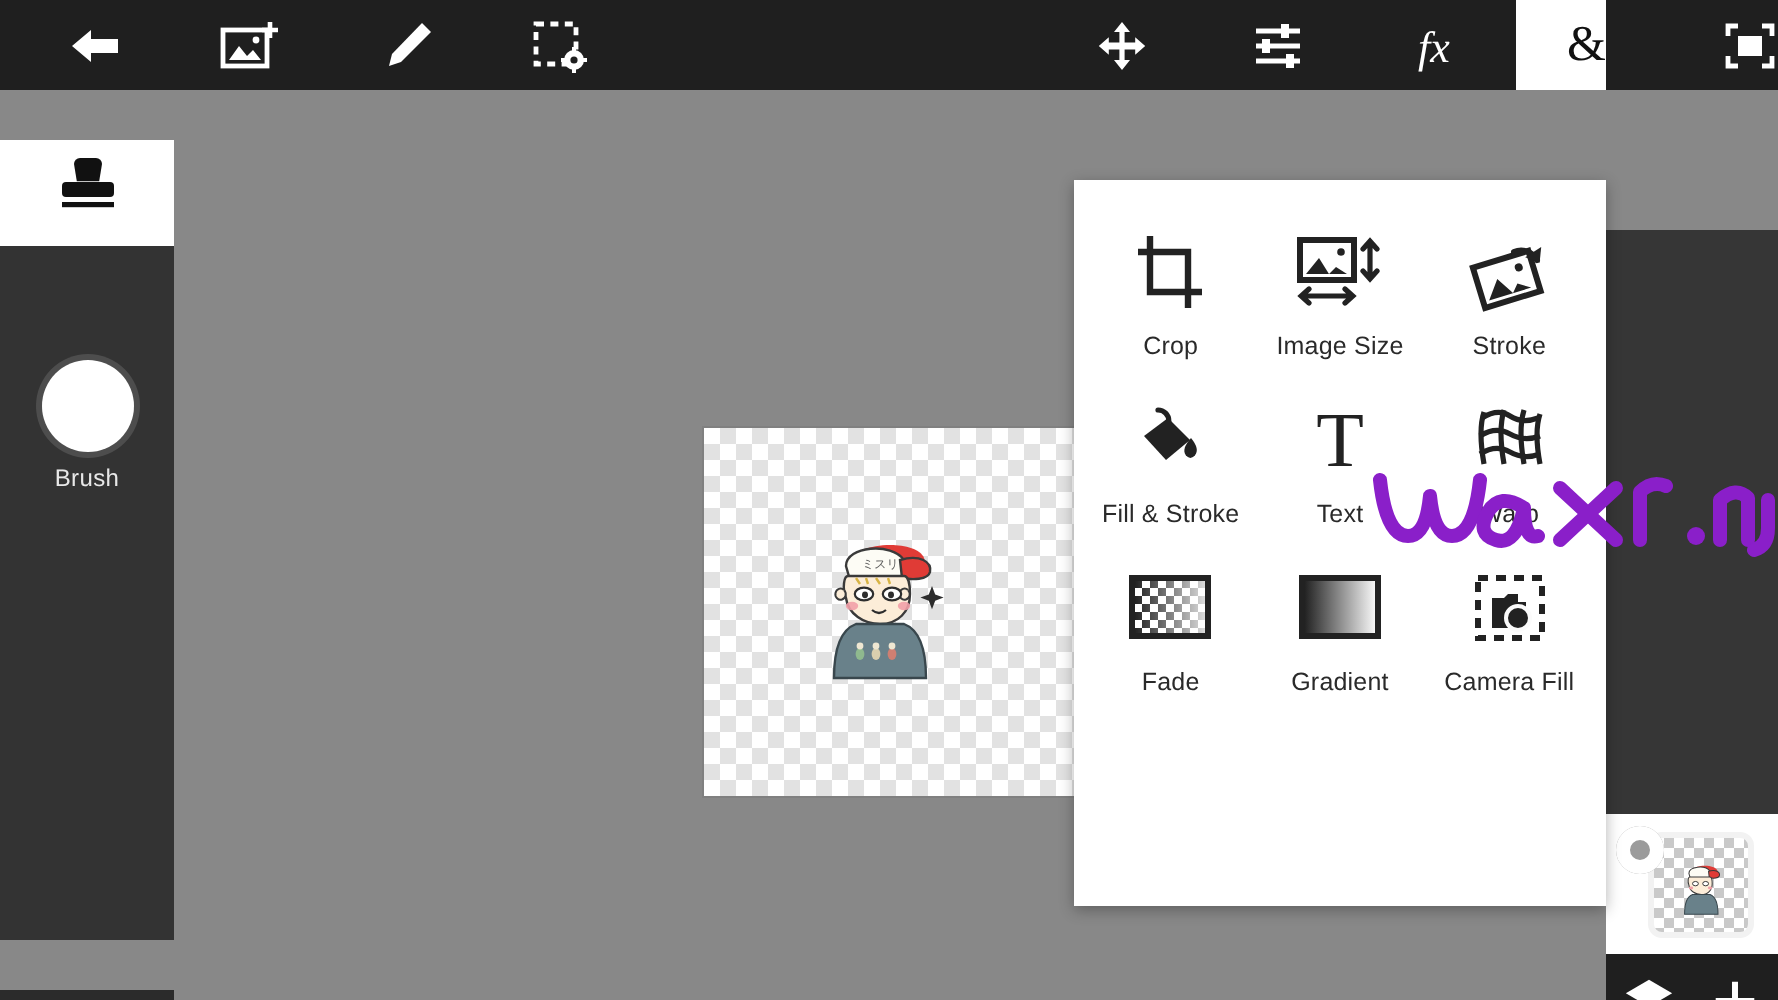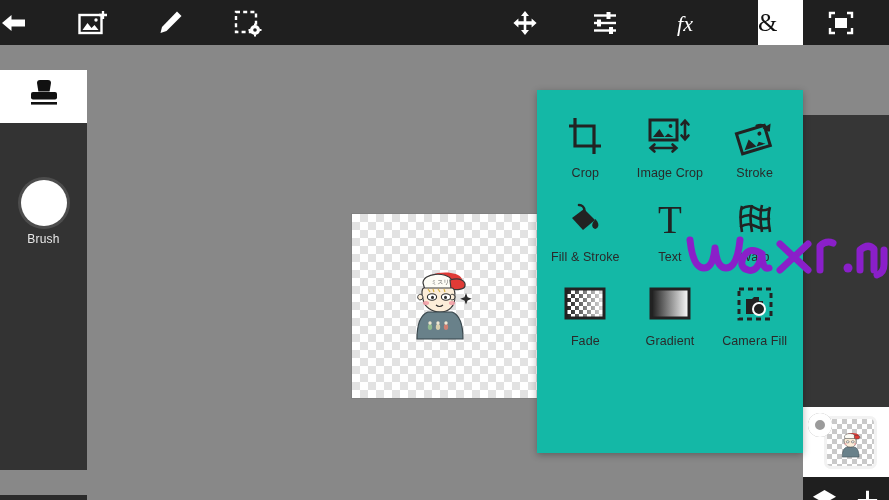--- a/index.html
+++ b/index.html
@@ -11,21 +11,21 @@
     -webkit-font-smoothing:antialiased;
   }
 
   
   #topbar {
     position:absolute; left:0; top:0; width:889px; height:45px;
     background:#1f1f1f; z-index:40;
   }
   .tb-btn {
     position:absolute; top:0; height:45px; width:62px;
-    display:flex; align-items:center; justify-content:flex-start;
+    display:flex; align-items:center; justify-content:flex-end;
     cursor:pointer;
   }
   .tb-btn svg { display:block; }
   .tb-btn.sel { background:#ffffff; }
   .tb-amp {
     font-family:"Liberation Serif", serif;
     font-size:25px; color:#111; line-height:1; font-weight:400;
   }
 
   
@@ -111,21 +111,21 @@
   #layer-bar {
     position:absolute; left:803px; top:432px; width:86px; height:46px;
     background:#1f1f1f; display:flex; align-items:center; justify-content:space-around;
     z-index:3;
   }
   #layer-bar div { cursor:pointer; display:flex; }
 
   
   #menu {
     position:absolute; left:537px; top:45px; width:266px; height:363px;
-    background:#14b8a6; z-index:30;
+    background:#ffffff; z-index:30;
     box-shadow:0 2px 7px rgba(0,0,0,.30);
   }
   #menu-grid {
     display:grid; grid-template-columns:repeat(3,1fr);
     padding:14px 6px 0 6px;
   }
   .mitem {
     display:flex; flex-direction:column; align-items:center;
     padding:9px 2px 8px 2px; cursor:pointer;
   }
@@ -262,21 +262,21 @@
       <div class="mitem">
         <div class="gico">
           <svg width="46" height="40" viewBox="0 0 46 40">
             <rect x="3" y="4" width="27" height="20" fill="none" stroke="#222" stroke-width="3"></rect>
             <circle cx="23.5" cy="10" r="1.9" fill="#222"></circle>
             <path d="M6 21 L12.5 13 L17.5 21 L21 17.5 L26.5 21 Z" fill="#222"></path>
             <path d="M38 5 V23 M34.5 8.5 L38 4.6 L41.5 8.5 M34.5 19.5 L38 23.4 L41.5 19.5" fill="none" stroke="#222" stroke-width="2.6" stroke-linecap="round"></path>
             <path d="M4 32 H29 M7.5 28.5 L3.6 32 L7.5 35.5 M25.5 28.5 L29.4 32 L25.5 35.5" fill="none" stroke="#222" stroke-width="2.6" stroke-linecap="round"></path>
           </svg>
         </div>
-        <div class="mlabel">Image Crop</div>
+        <div class="mlabel">Image Size</div>
       </div>
 
       <div class="mitem">
         <div class="gico">
           <svg width="44" height="40" viewBox="0 0 44 40">
             <g transform="rotate(-17 21 24)">
               <rect x="6" y="13" width="29" height="21" fill="none" stroke="#222" stroke-width="3"></rect>
               <circle cx="28" cy="19.5" r="2" fill="#222"></circle>
               <path d="M9 31 L16 22 L21.5 31 L25 27 L31 31 Z" fill="#222"></path>
             </g>

